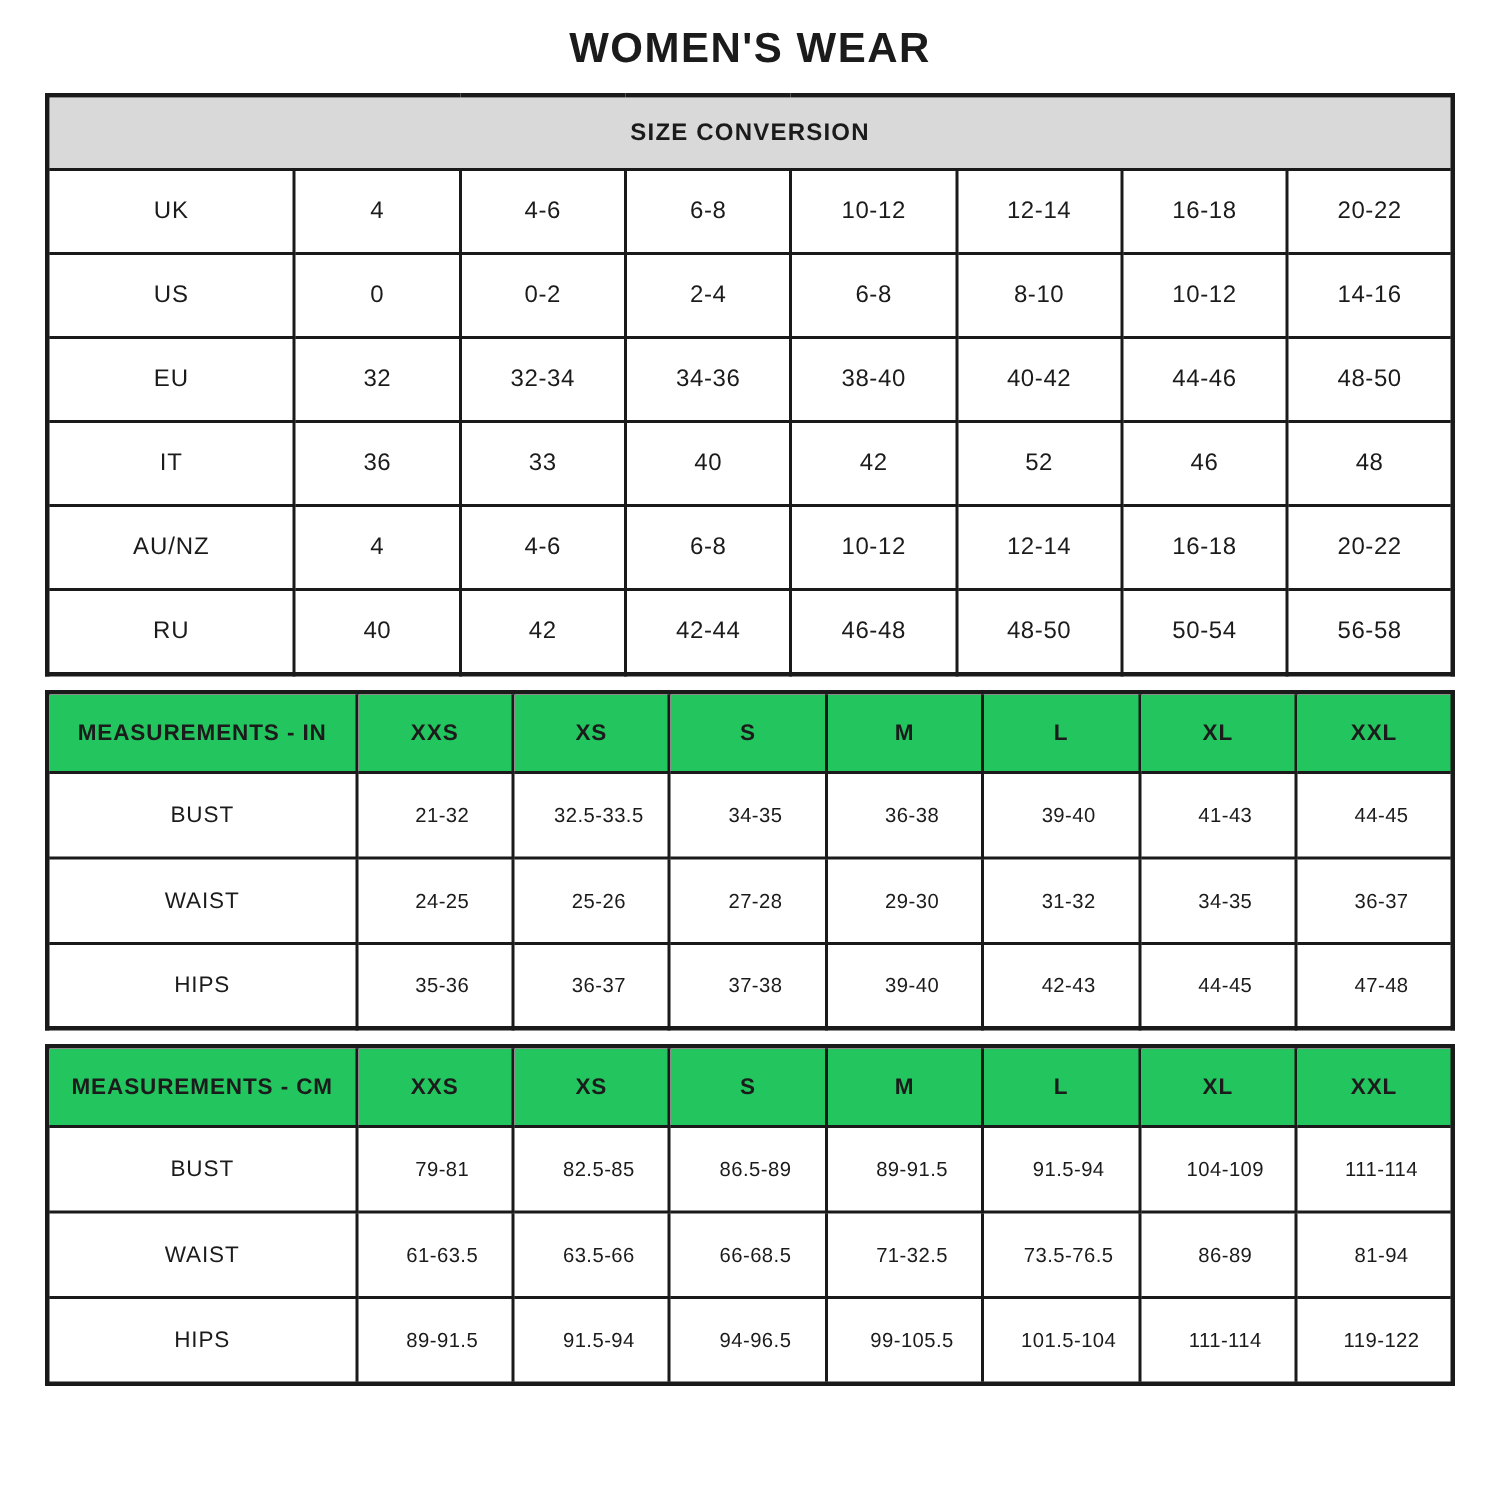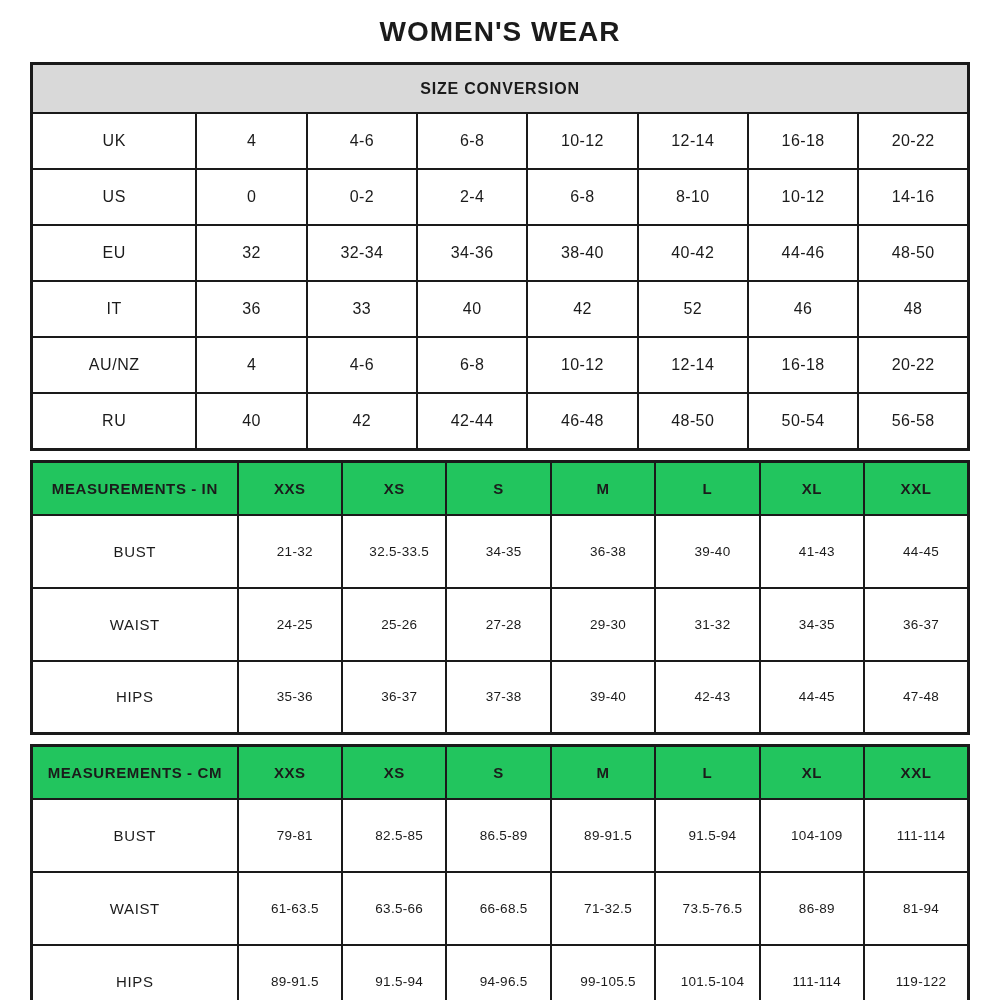--- a/index.html
+++ b/index.html
@@ -64,21 +64,21 @@
     letter-spacing: 0.4px;
   }
   
   .mt tr.header-row th {
     height: 51px;
     background: #22c55e;
     font-size: 15px;
     font-weight: 700;
     letter-spacing: 0.6px;
   }
-  .mt tbody tr { height: 73px; }
+  .mt tbody tr { height: 57px; }
   .mt tbody th {
     font-size: 15px;
     font-weight: 500;
     letter-spacing: 0.6px;
   }
   .mt tbody td {
     font-size: 13.5px;
     font-weight: 400;
     letter-spacing: 0.3px;
     padding-left: 12px;

